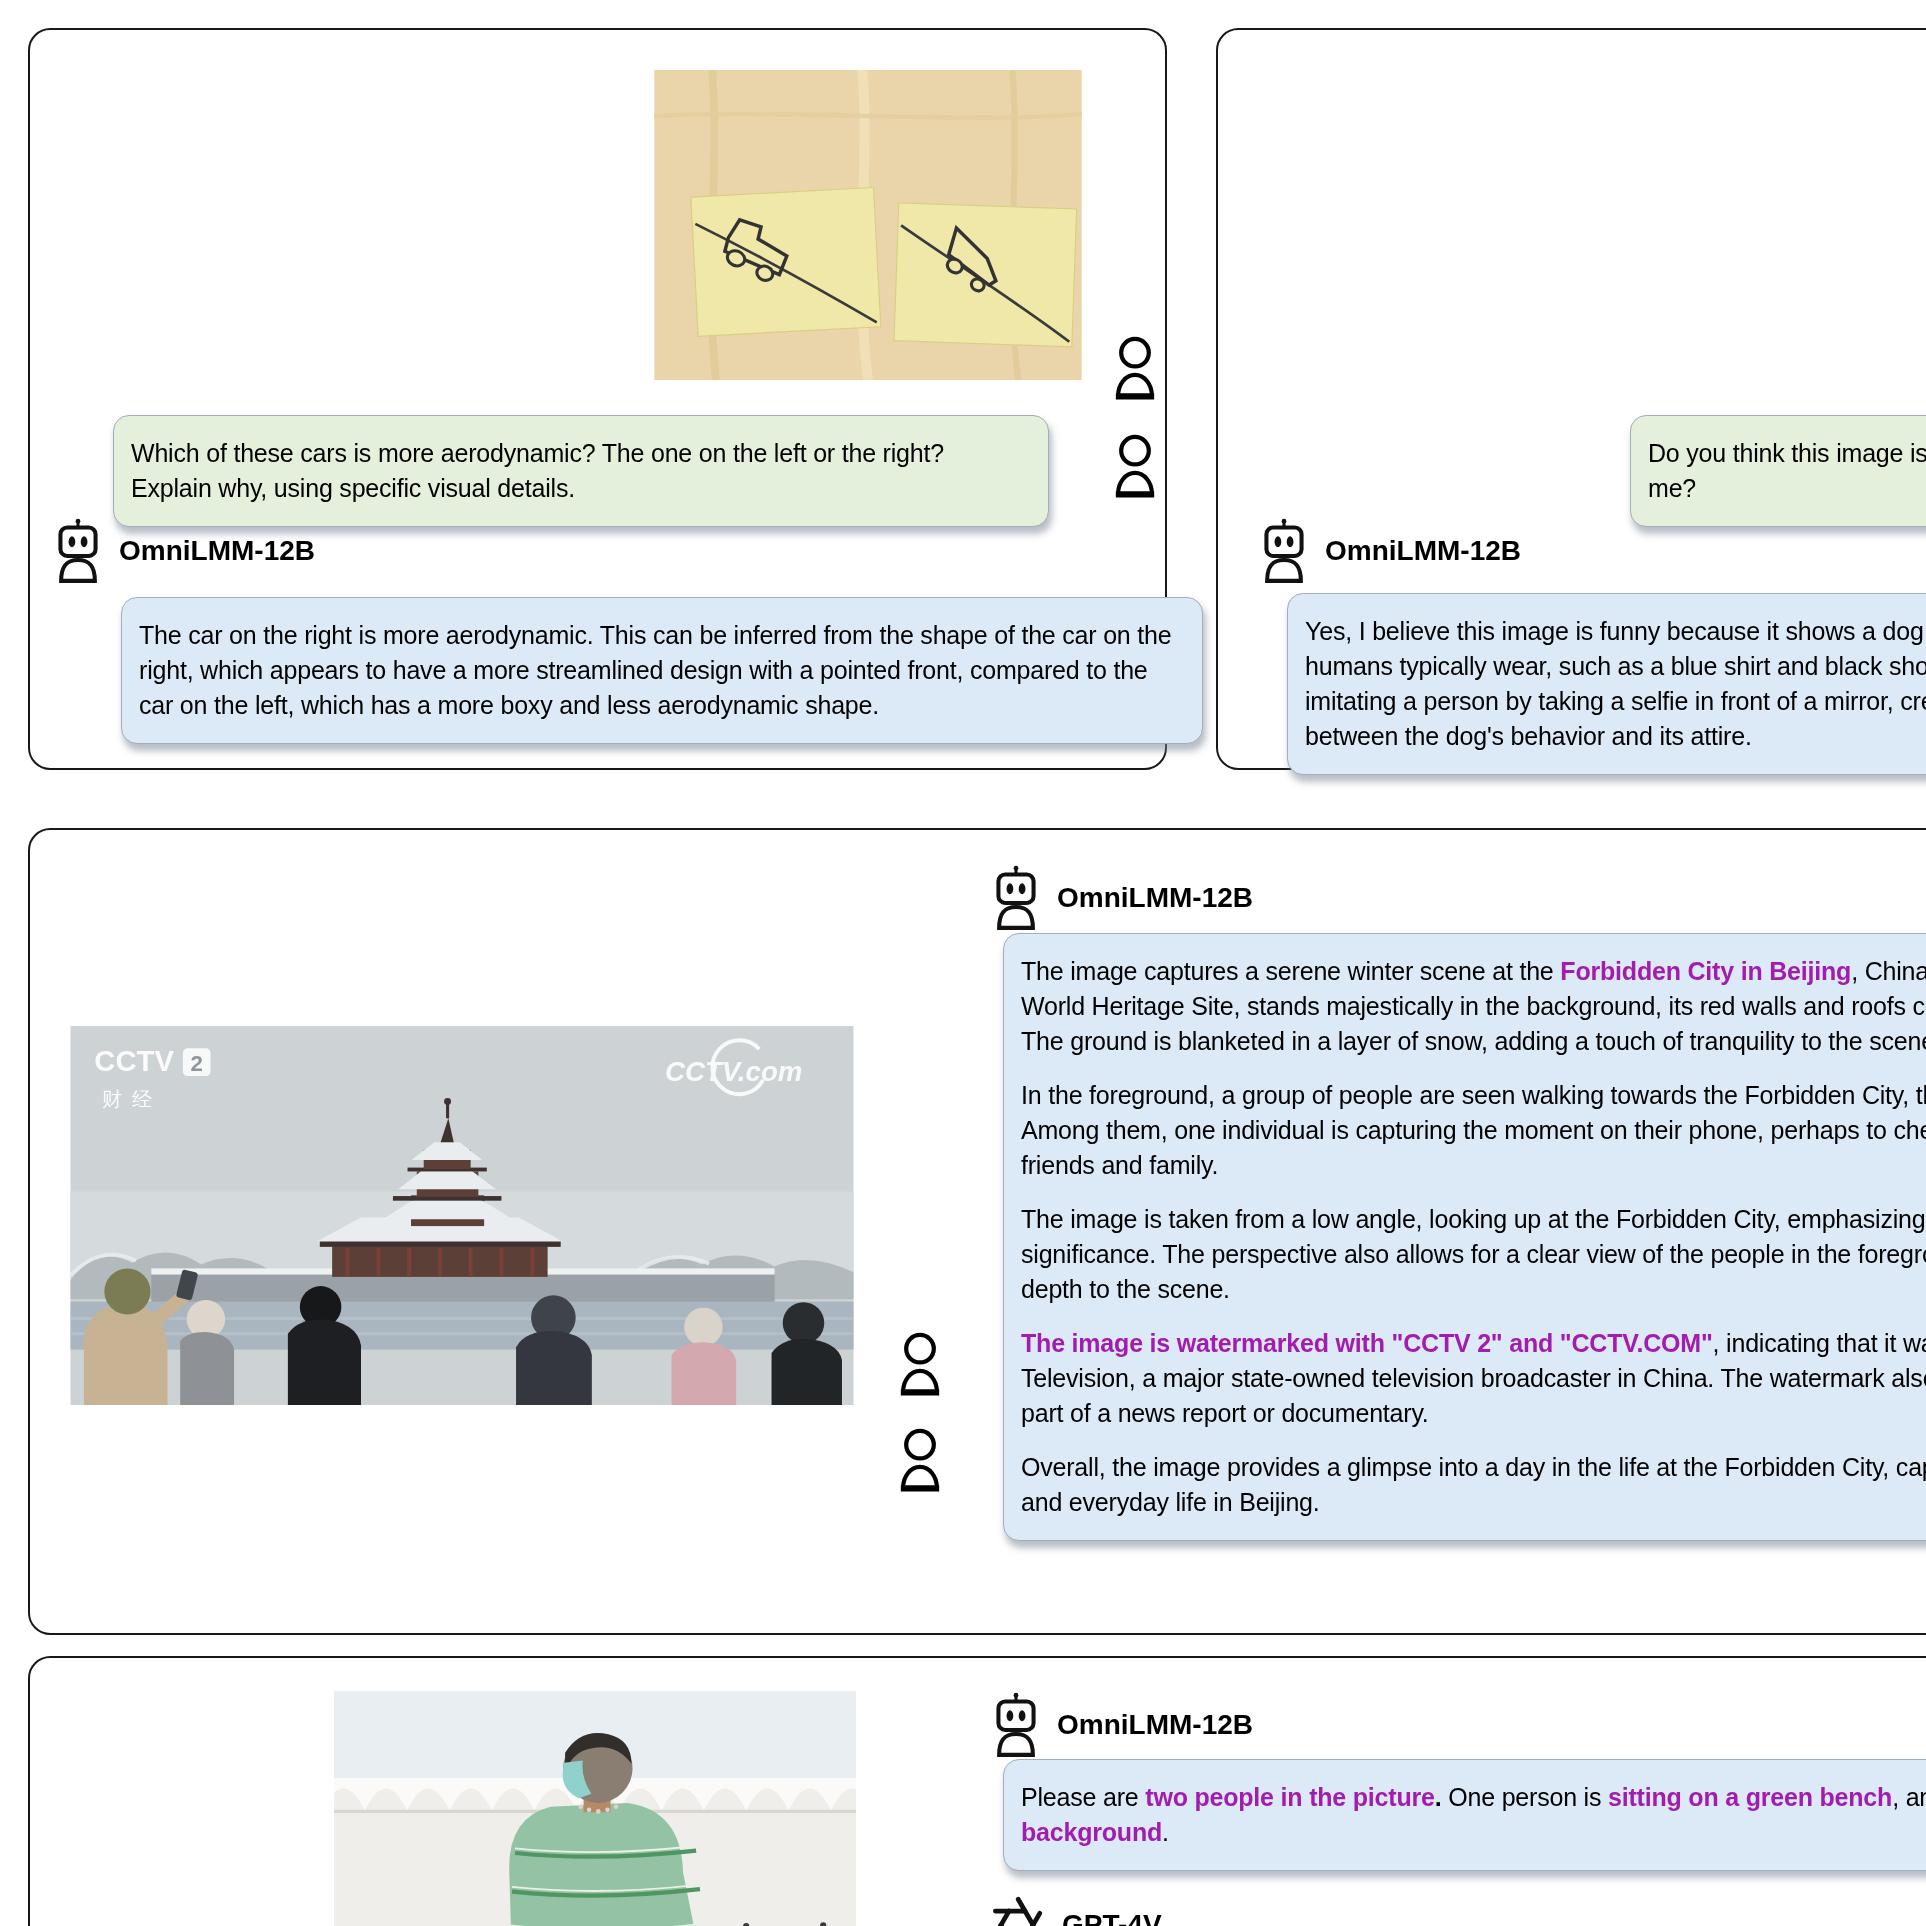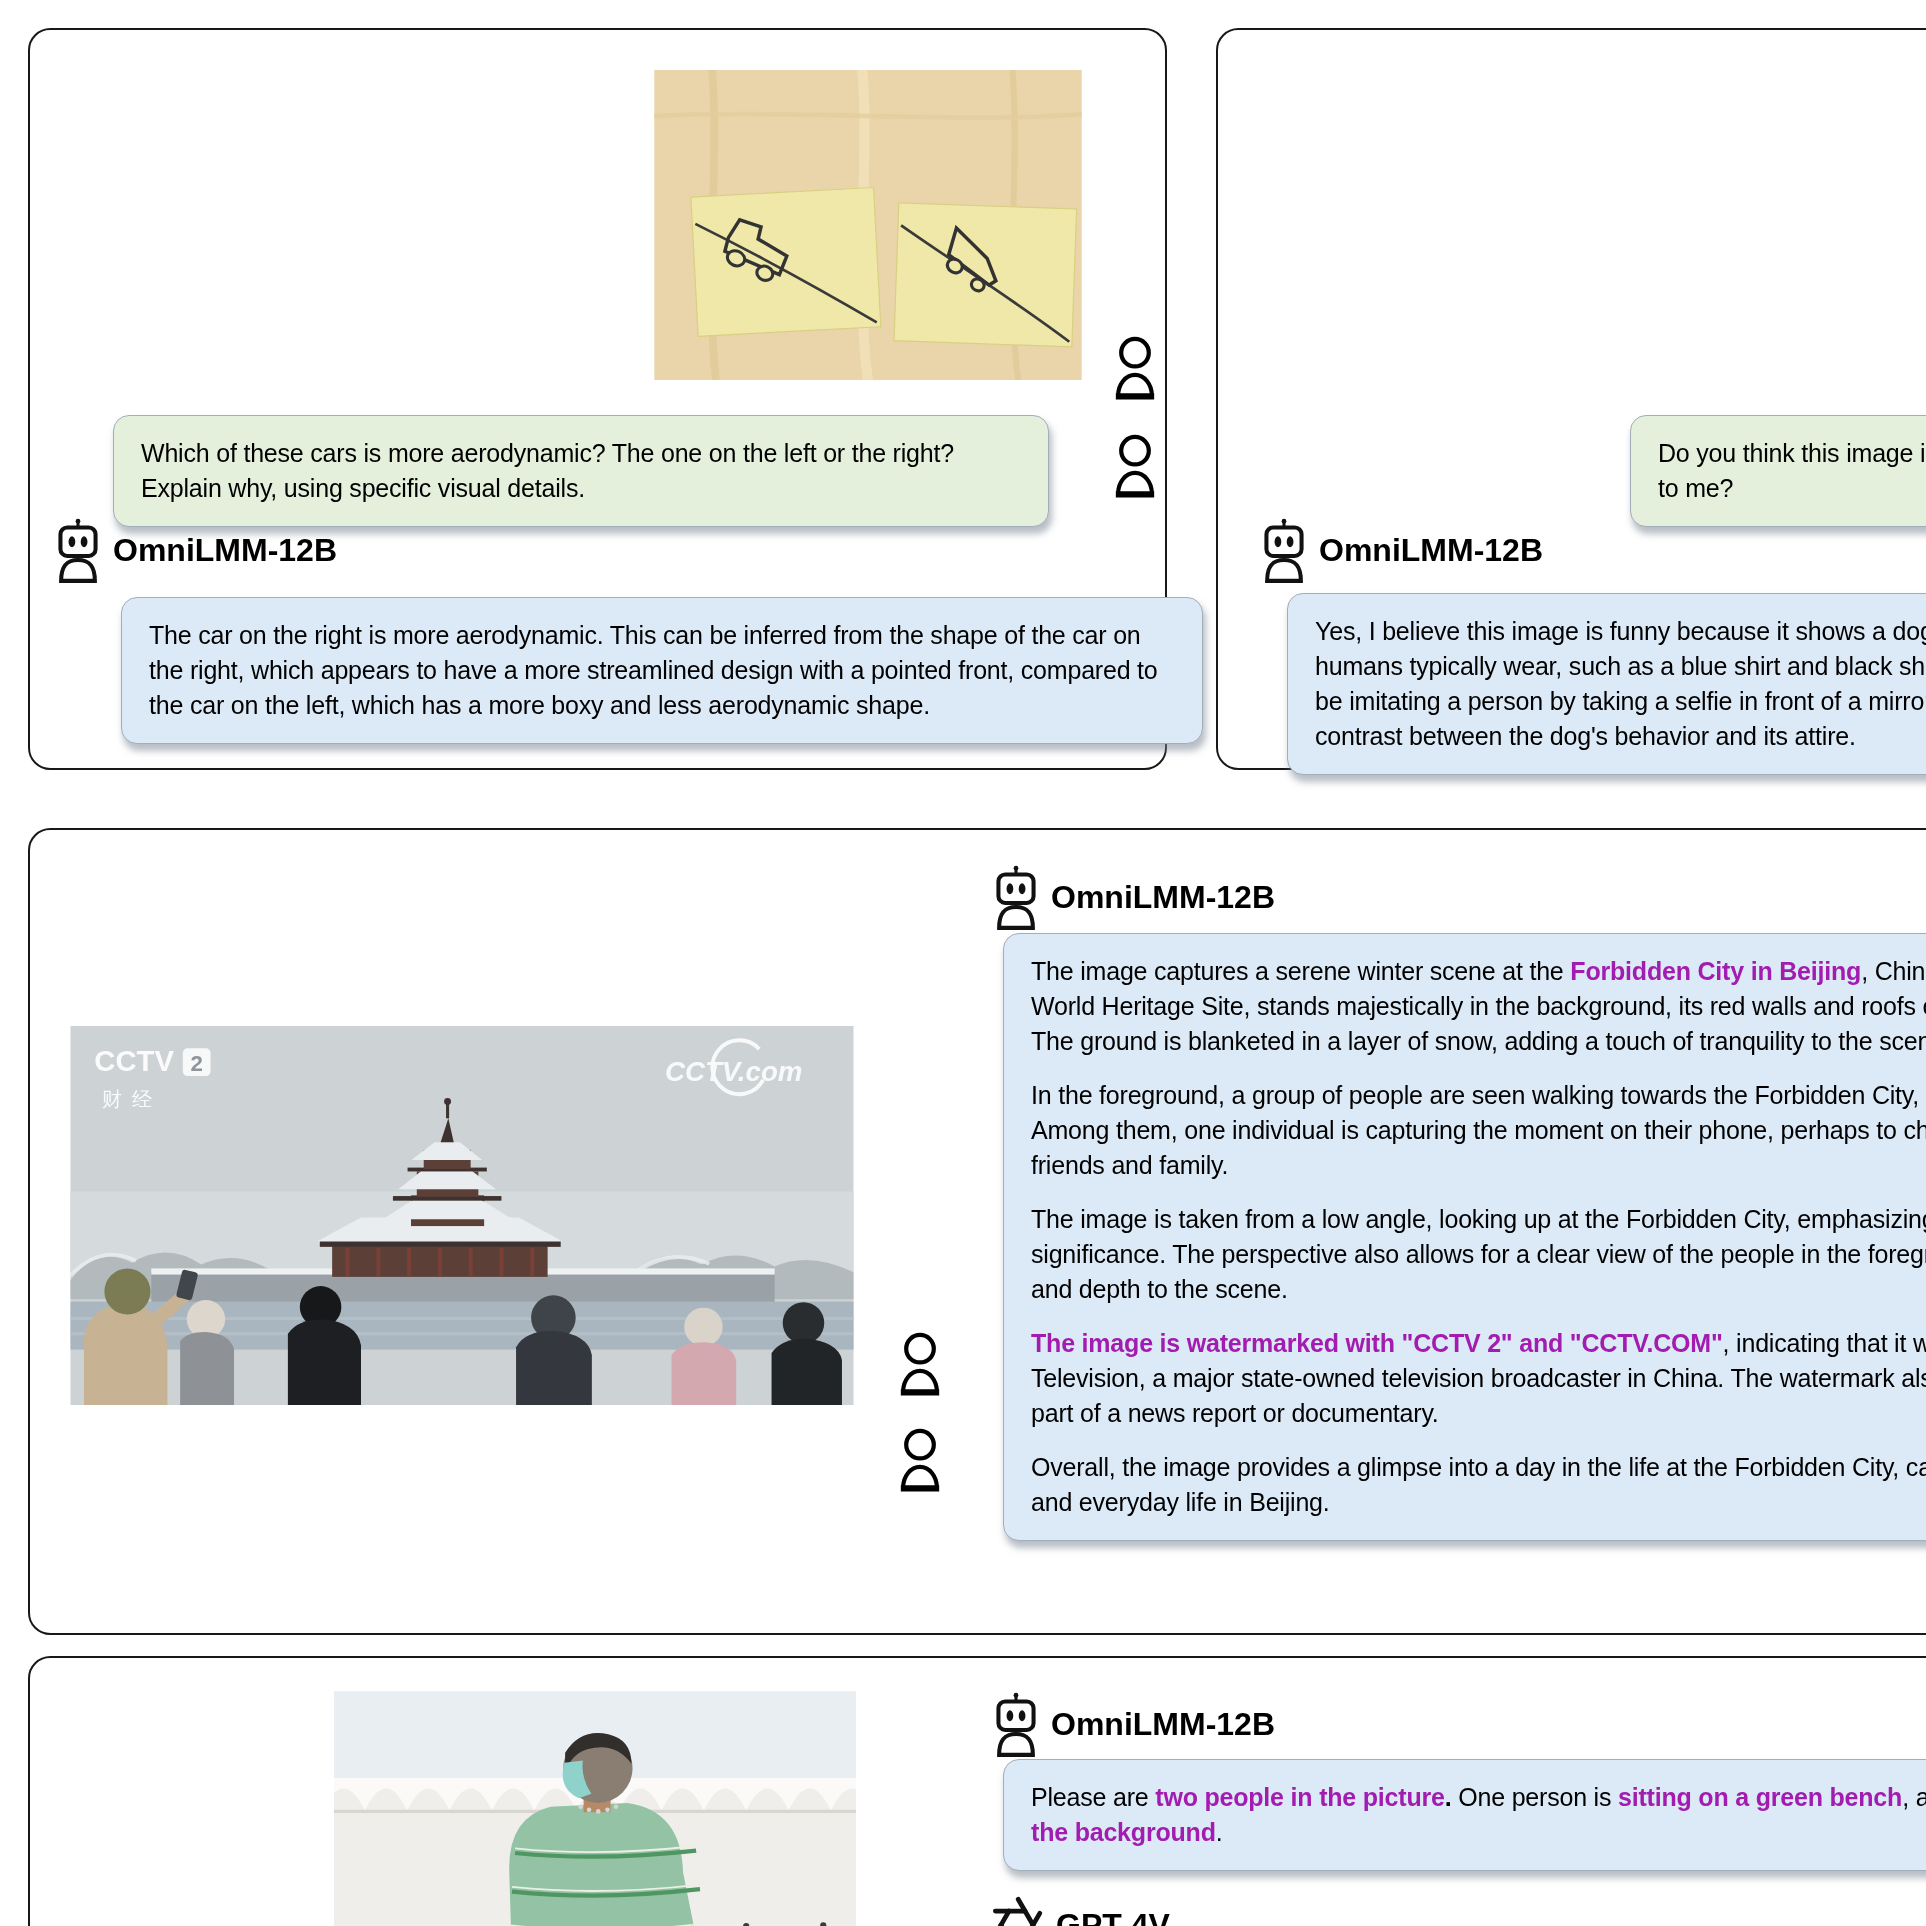--- a/index.html
+++ b/index.html
@@ -1,28 +1,28 @@
 <!DOCTYPE html>
 <html style="font-size:6.2px"><head>
 <meta charset="utf-8">
 <style>
   *{margin:0;padding:0;box-sizing:border-box}
   html,body{background:#ffffff}
   body{width:2390px;height:2390px;position:relative;font-family:"Liberation Sans",sans-serif;color:#000;overflow:hidden}
   .panel{position:absolute;border:2.7px solid #181818;border-radius:22.3px;background:#fff}
-  .bubble{position:absolute;border:1.5px solid #a3aebb;border-radius:16px;padding:20px 27px;
+  .bubble{position:absolute;border:1.5px solid #a3aebb;border-radius:16px;padding:20px 17px;
           font-size:25px;line-height:35px;letter-spacing:-0.2px;
           box-shadow:2.3px 6.2px 7px rgba(125,136,150,.55)}
   .bubble p{margin:0 0 19px}
   .bubble p:last-child{margin-bottom:0}
   .q{background:#e4f0dc}
   .a{background:#dce9f6}
   .seg-g{color:#a21caf;font-weight:700}
   .seg-b{font-weight:700}
-  .model-label{position:absolute;display:flex;align-items:center;gap:8px;font-size:32px;font-weight:700}
+  .model-label{position:absolute;display:flex;align-items:center;gap:14px;font-size:28px;font-weight:700}
   .model-label svg{display:block}
   .picon{position:absolute;width:46px;height:66px}
   .photo{position:absolute;display:block}
 </style>
 </head>
 <body>
 
 <section class="panel" style="left:28px;top:28px;width:1139px;height:742px">
 
   <svg class="photo" viewBox="0 0 1110 805" style="left:624px;top:40px;width:428px;height:310px" role="img" aria-label="Two yellow sticky notes on a wooden table, each with a hand-drawn doodle: a boxy truck on a downhill slope (left) and a pointed wedge-shaped car on a downhill slope (right).">

